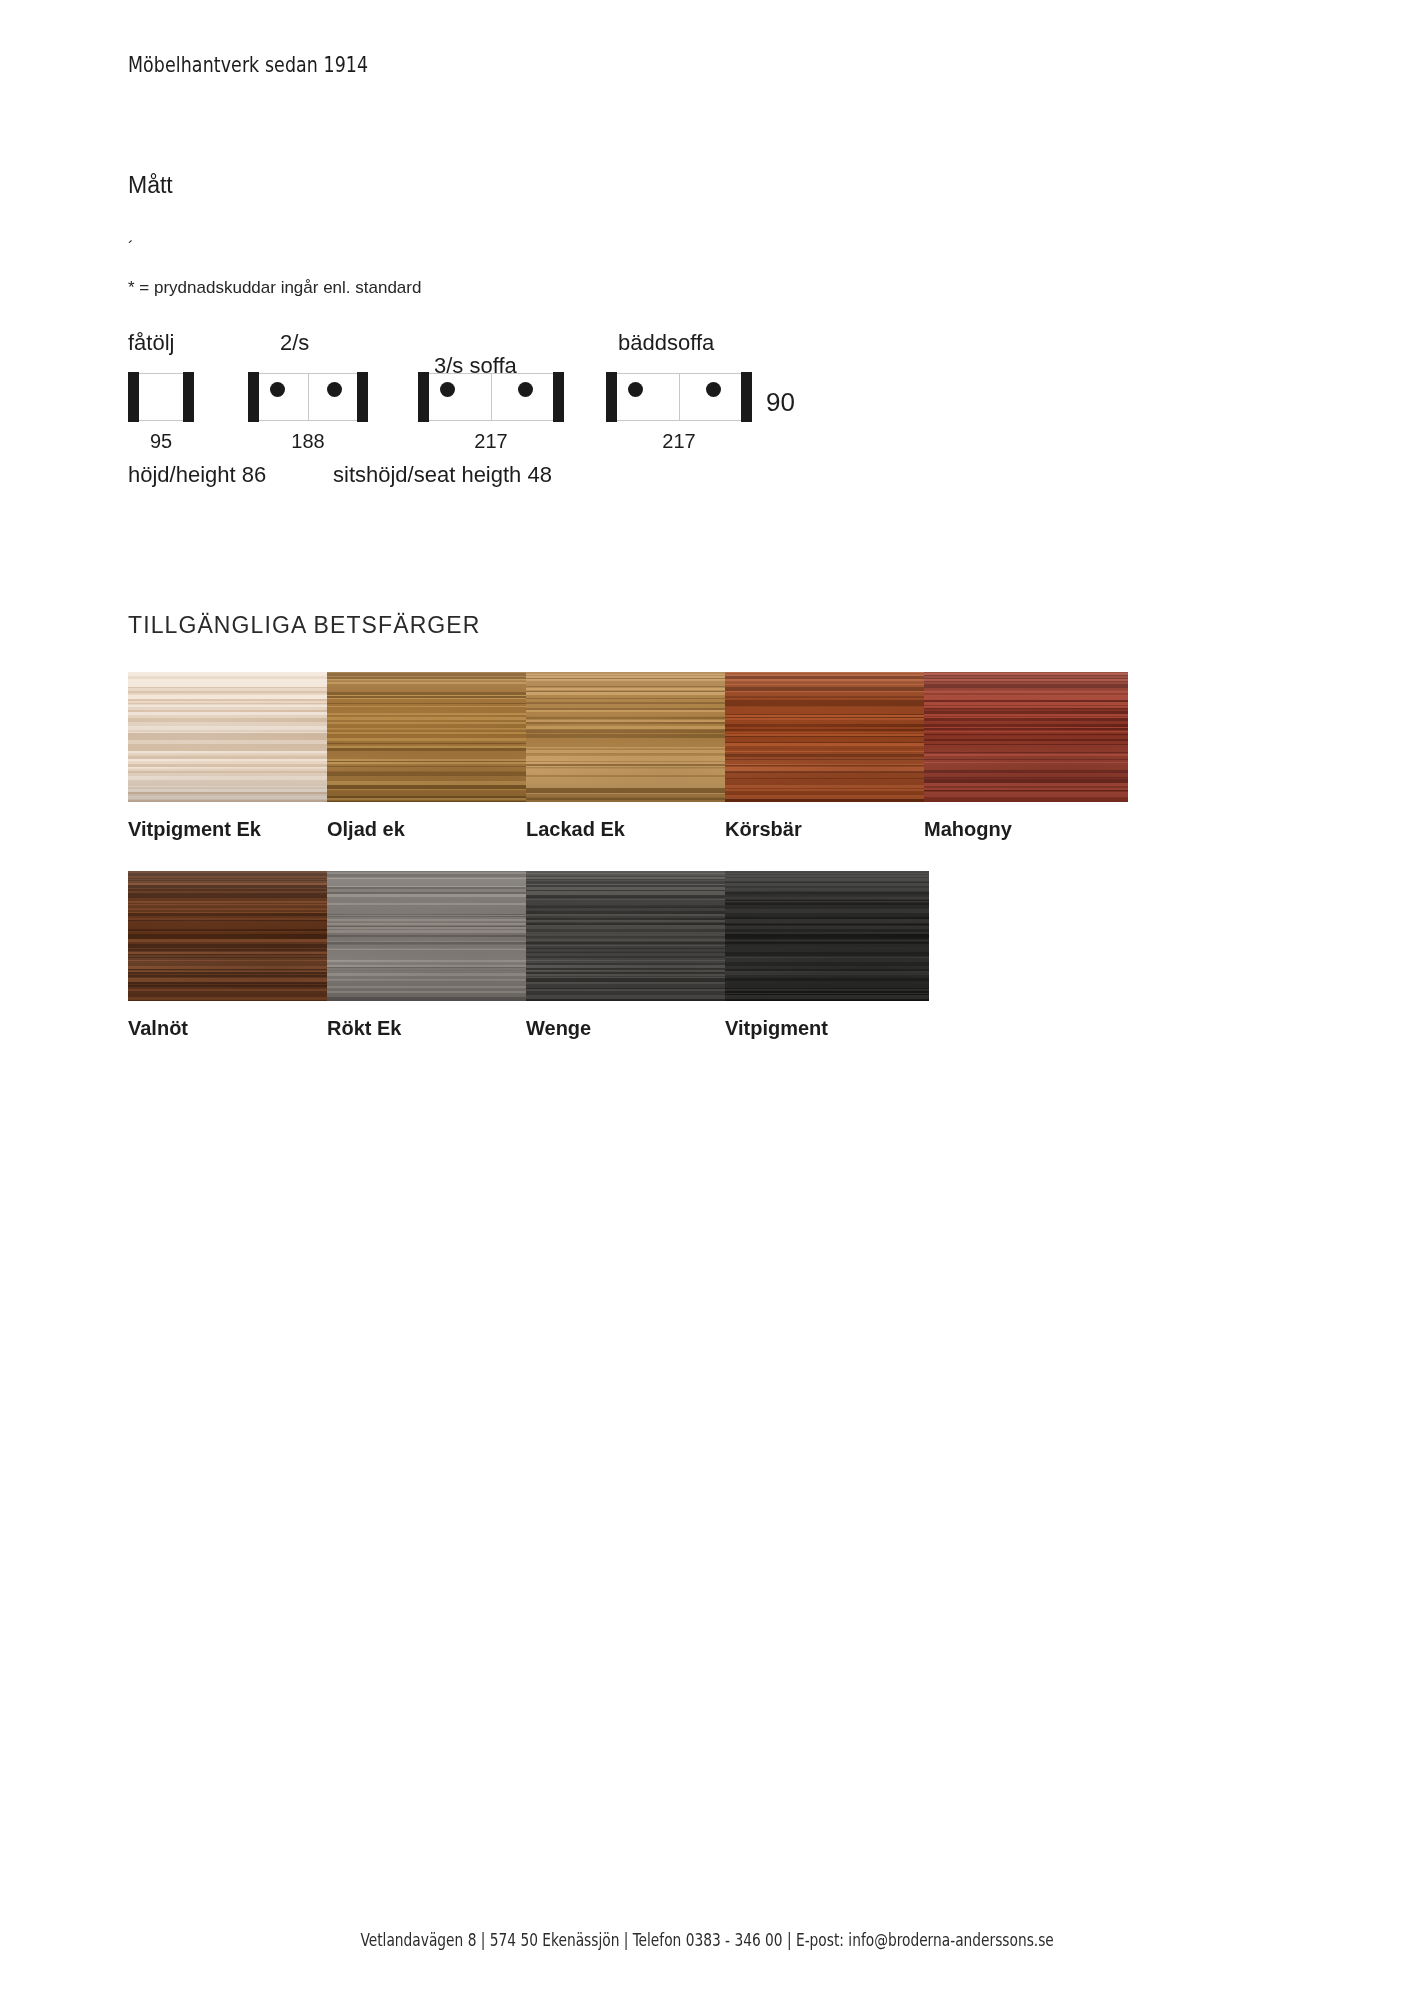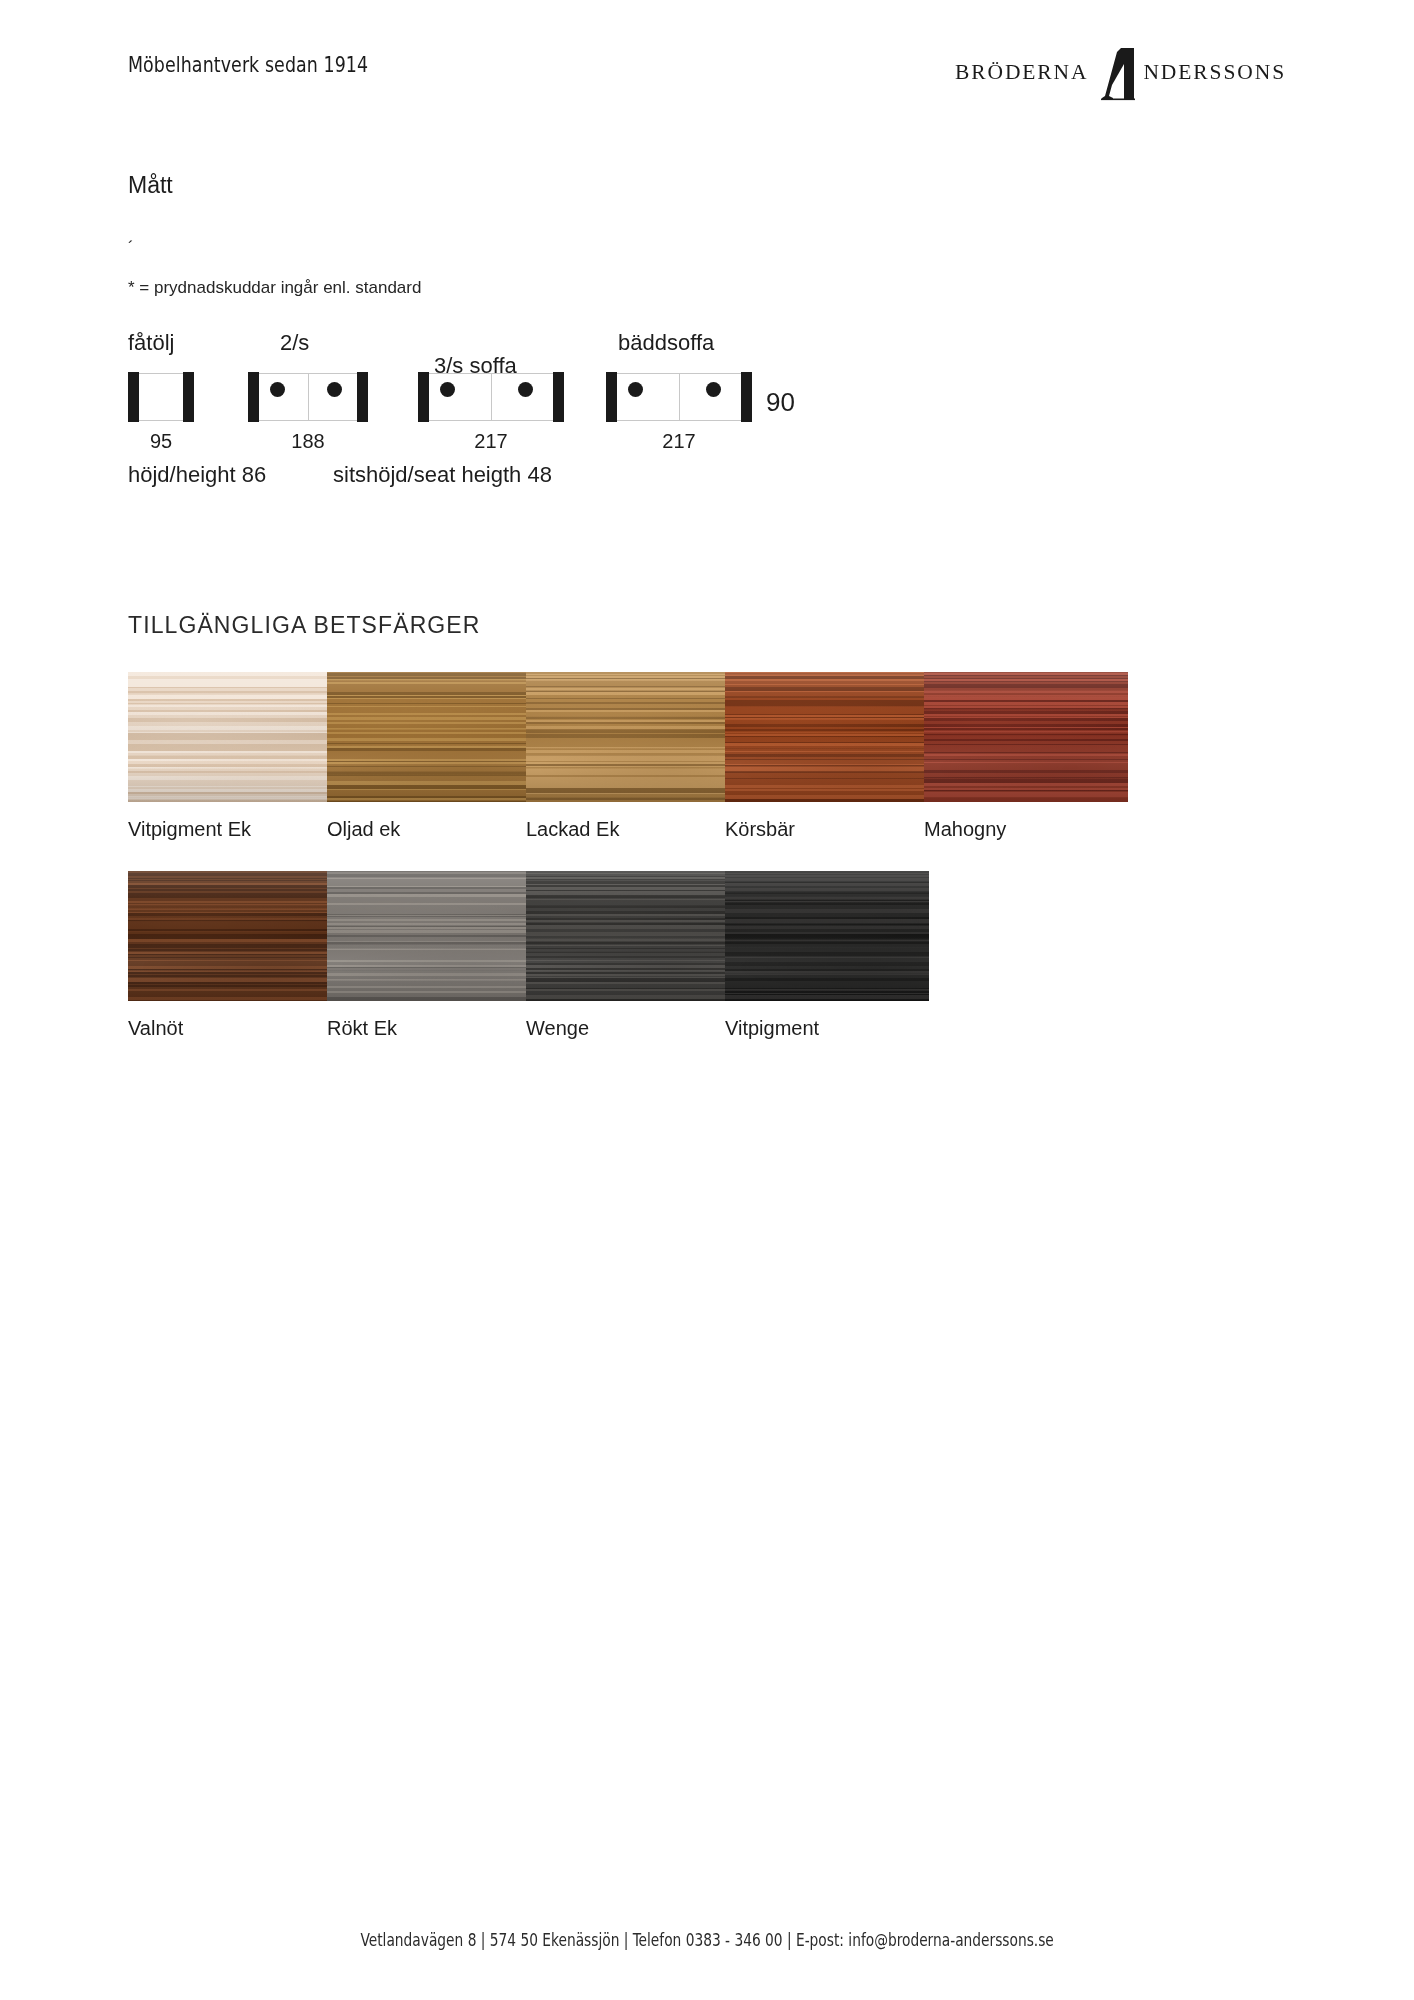--- a/index.html
+++ b/index.html
@@ -172,20 +172,21 @@
     width: 1160px;
   }
   .swatch-row {
     display: flex;
     gap: 28px;
     margin-bottom: 30px;
   }
   .swatch-cell {
     width: 171px;
     flex: 0 0 auto;
+    font-weight: bold;
   }
   .swatch-chip {
     width: 204px;
     height: 130px;
     position: relative;
     overflow: hidden;
   }
   .swatch-chip .grain {
     position: absolute;
     inset: 0;
@@ -213,31 +214,20 @@
     display: inline-block;
     white-space: nowrap;
   }
 </style>
 </head>
 <body>
 
 <div class="header">
   <div class="tagline">Möbelhantverk sedan 1914</div>
 
-  <div class="logo">
-    <span class="logo-word left">BRÖDERNA</span>
-    <span class="logo-a">
-      <svg width="58" height="56" viewBox="0 0 58 56">
-        <path d="M34 2 L30 6 L18 50 L15 52 L15 54 L26 54 L26 52 L22 50 L25 39 L37 39 L37 54 L47 54 L47 2 Z" fill="#1a1a1a"></path>
-        <path d="M25 39 L37 39 L37 18 Z" fill="#ffffff"></path>
-        <rect x="14" y="52.5" width="34" height="1.6" fill="#1a1a1a"></rect>
-      </svg>
-    </span>
-    <span class="logo-word right">NDERSSONS</span>
-  </div>
 </div>
 
 <div class="sec-title" style="left:128px; top:172px;">Mått</div>
 
 <div class="tickmark" style="left:128px; top:238px;">´</div>
 
 <div class="note" style="left:128px; top:278px;">* = prydnadskuddar ingår enl. standard</div>
 
 <div class="diagram">
 

